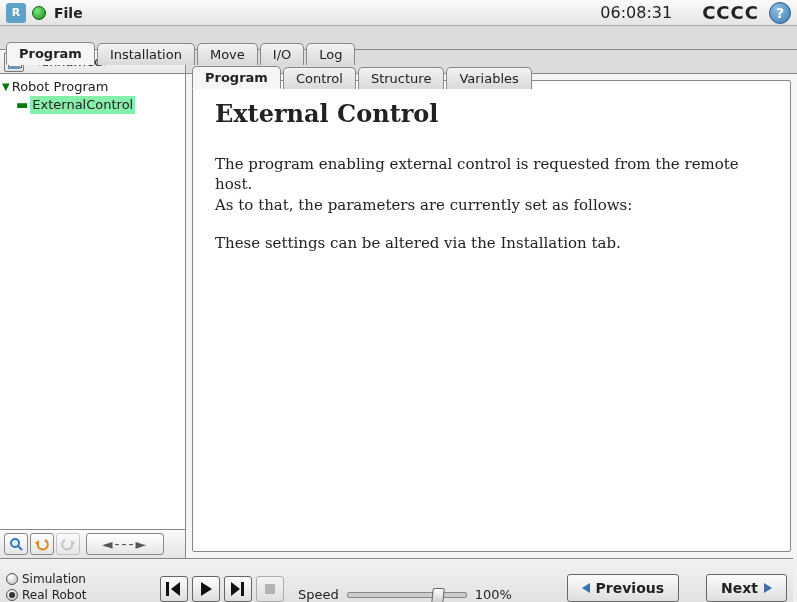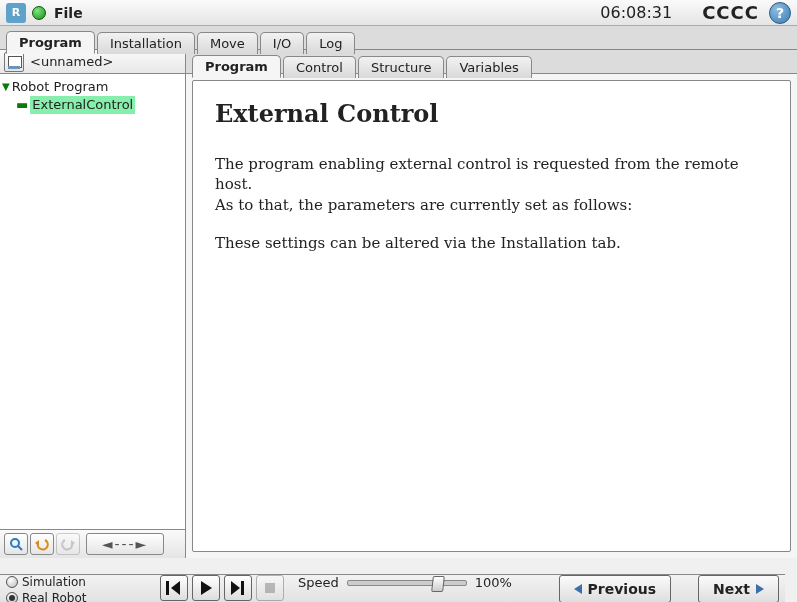--- a/index.html
+++ b/index.html
@@ -62,21 +62,21 @@
   .tab {
     padding: 3px 12px 3px 12px;
     border: 1px solid #888;
     border-bottom: none;
     background: linear-gradient(#f2f2f2, #d9d9d9);
     border-top-left-radius: 5px;
     border-top-right-radius: 5px;
     font-size: 13px;
     margin-right: 2px;
     position: relative;
-    top: 5px;
+    top: 16px;
     cursor: pointer;
   }
   .tab.active {
     background: #f5f5f5;
     font-weight: bold;
     z-index: 2;
     border-bottom: 1px solid #f5f5f5;
   }
   
   .workarea {
@@ -186,26 +186,26 @@
   }
   .content p {
     font-family: Georgia, "DejaVu Serif", serif;
     font-size: 15px;
     line-height: 1.35;
   }
   .content .block { margin-bottom: 18px; }
   
   .bottombar {
     position: absolute;
-    left: 0; right: 12px; bottom: 0;
-    height: 28px;
+    left: 0; right: 4px; bottom: 0;
+    height: 44px;
     background: linear-gradient(#f2f2f2,#e2e2e2);
     border-top: 1px solid #888;
     display: flex;
-    align-items: flex-start;
+    align-items: flex-end;
     padding: 0 6px;
   }
   .radios {
     width: 140px;
     font-size: 12px;
     display: flex; flex-direction: column; gap: 2px;
     margin-right: 14px;
   }
   .radio-row { display: flex; align-items: center; gap: 4px; }
   .radio-dot {

